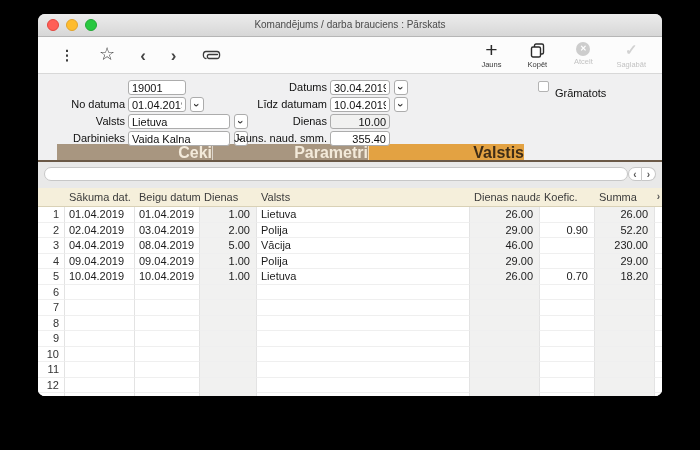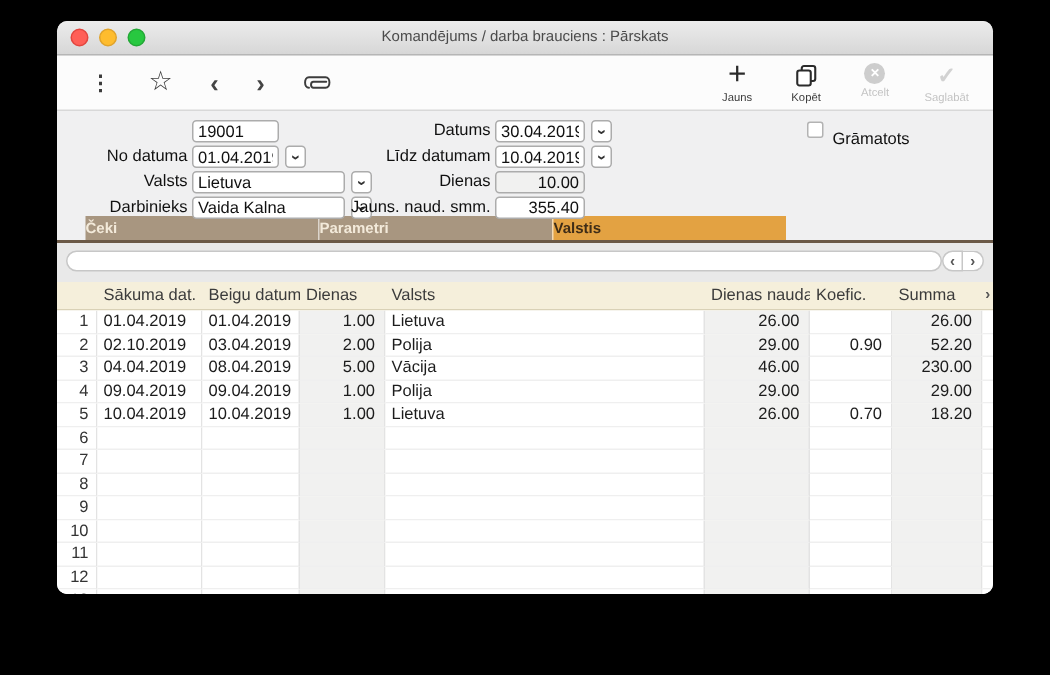--- a/index.html
+++ b/index.html
@@ -56,21 +56,21 @@
             border-radius:3px;background:#FFF;display:flex;align-items:center;justify-content:center;}
   .chev-btn span{display:inline-block;transform:rotate(90deg);font-size:11px;font-weight:700;color:#333;}
   .cb-l1{left:152px}.cb-l2{left:196px}.cb-m{left:356px}
   .checkbox{position:absolute;left:500px;top:7px;width:11px;height:11px;box-sizing:border-box;
             border:1px solid #B3B3B3;border-radius:2px;background:#FFF;}
   .cb-label{position:absolute;left:517px;top:12px;line-height:15px;}
 
   
   .tabbar{height:18px;background:#F0F0F1;border-bottom:2px solid var(--tab_underline);
           display:flex;padding-left:19px;box-sizing:border-box;}
-  .tab{width:155px;text-align:left;font-size:10px;font-weight:700;line-height:18px;
+  .tab{width:155px;text-align:right;font-size:16px;font-weight:700;line-height:18px;
        background:var(--tab_inactive_bg);color:var(--tab_inactive_text);cursor:default;}
   .tab + .tab{border-left:1px solid rgba(255,255,255,.6);}
   .tab.active{background:var(--tab_active_bg);color:var(--tab_active_text);}
 
   
   .scrollstrip{height:26px;background:#E9E9E9;position:relative;}
   .track{position:absolute;left:6px;top:5px;width:584px;height:14px;background:#FFF;
          border:1px solid #C7C7C7;border-radius:7px;box-sizing:border-box;}
   .strip-btns{position:absolute;right:6px;top:5px;display:flex;}
   .sbtn{width:14px;height:14px;box-sizing:border-box;border:1px solid #C7C7C7;background:#FFF;
@@ -222,21 +222,21 @@
         <div class="cell c2">01.04.2019</div>
         <div class="cell c3">1.00</div>
         <div class="cell c4">Lietuva</div>
         <div class="cell c5">26.00</div>
         <div class="cell c6"></div>
         <div class="cell c7">26.00</div>
         <div class="cell carrow"></div>
       </div>
       <div class="trow">
         <div class="cell numc">2</div>
-        <div class="cell c1">02.10.2019</div>
+        <div class="cell c1">02.04.2019</div>
         <div class="cell c2">03.04.2019</div>
         <div class="cell c3">2.00</div>
         <div class="cell c4">Polija</div>
         <div class="cell c5">29.00</div>
         <div class="cell c6">0.90</div>
         <div class="cell c7">52.20</div>
         <div class="cell carrow"></div>
       </div>
       <div class="trow">
         <div class="cell numc">3</div>

